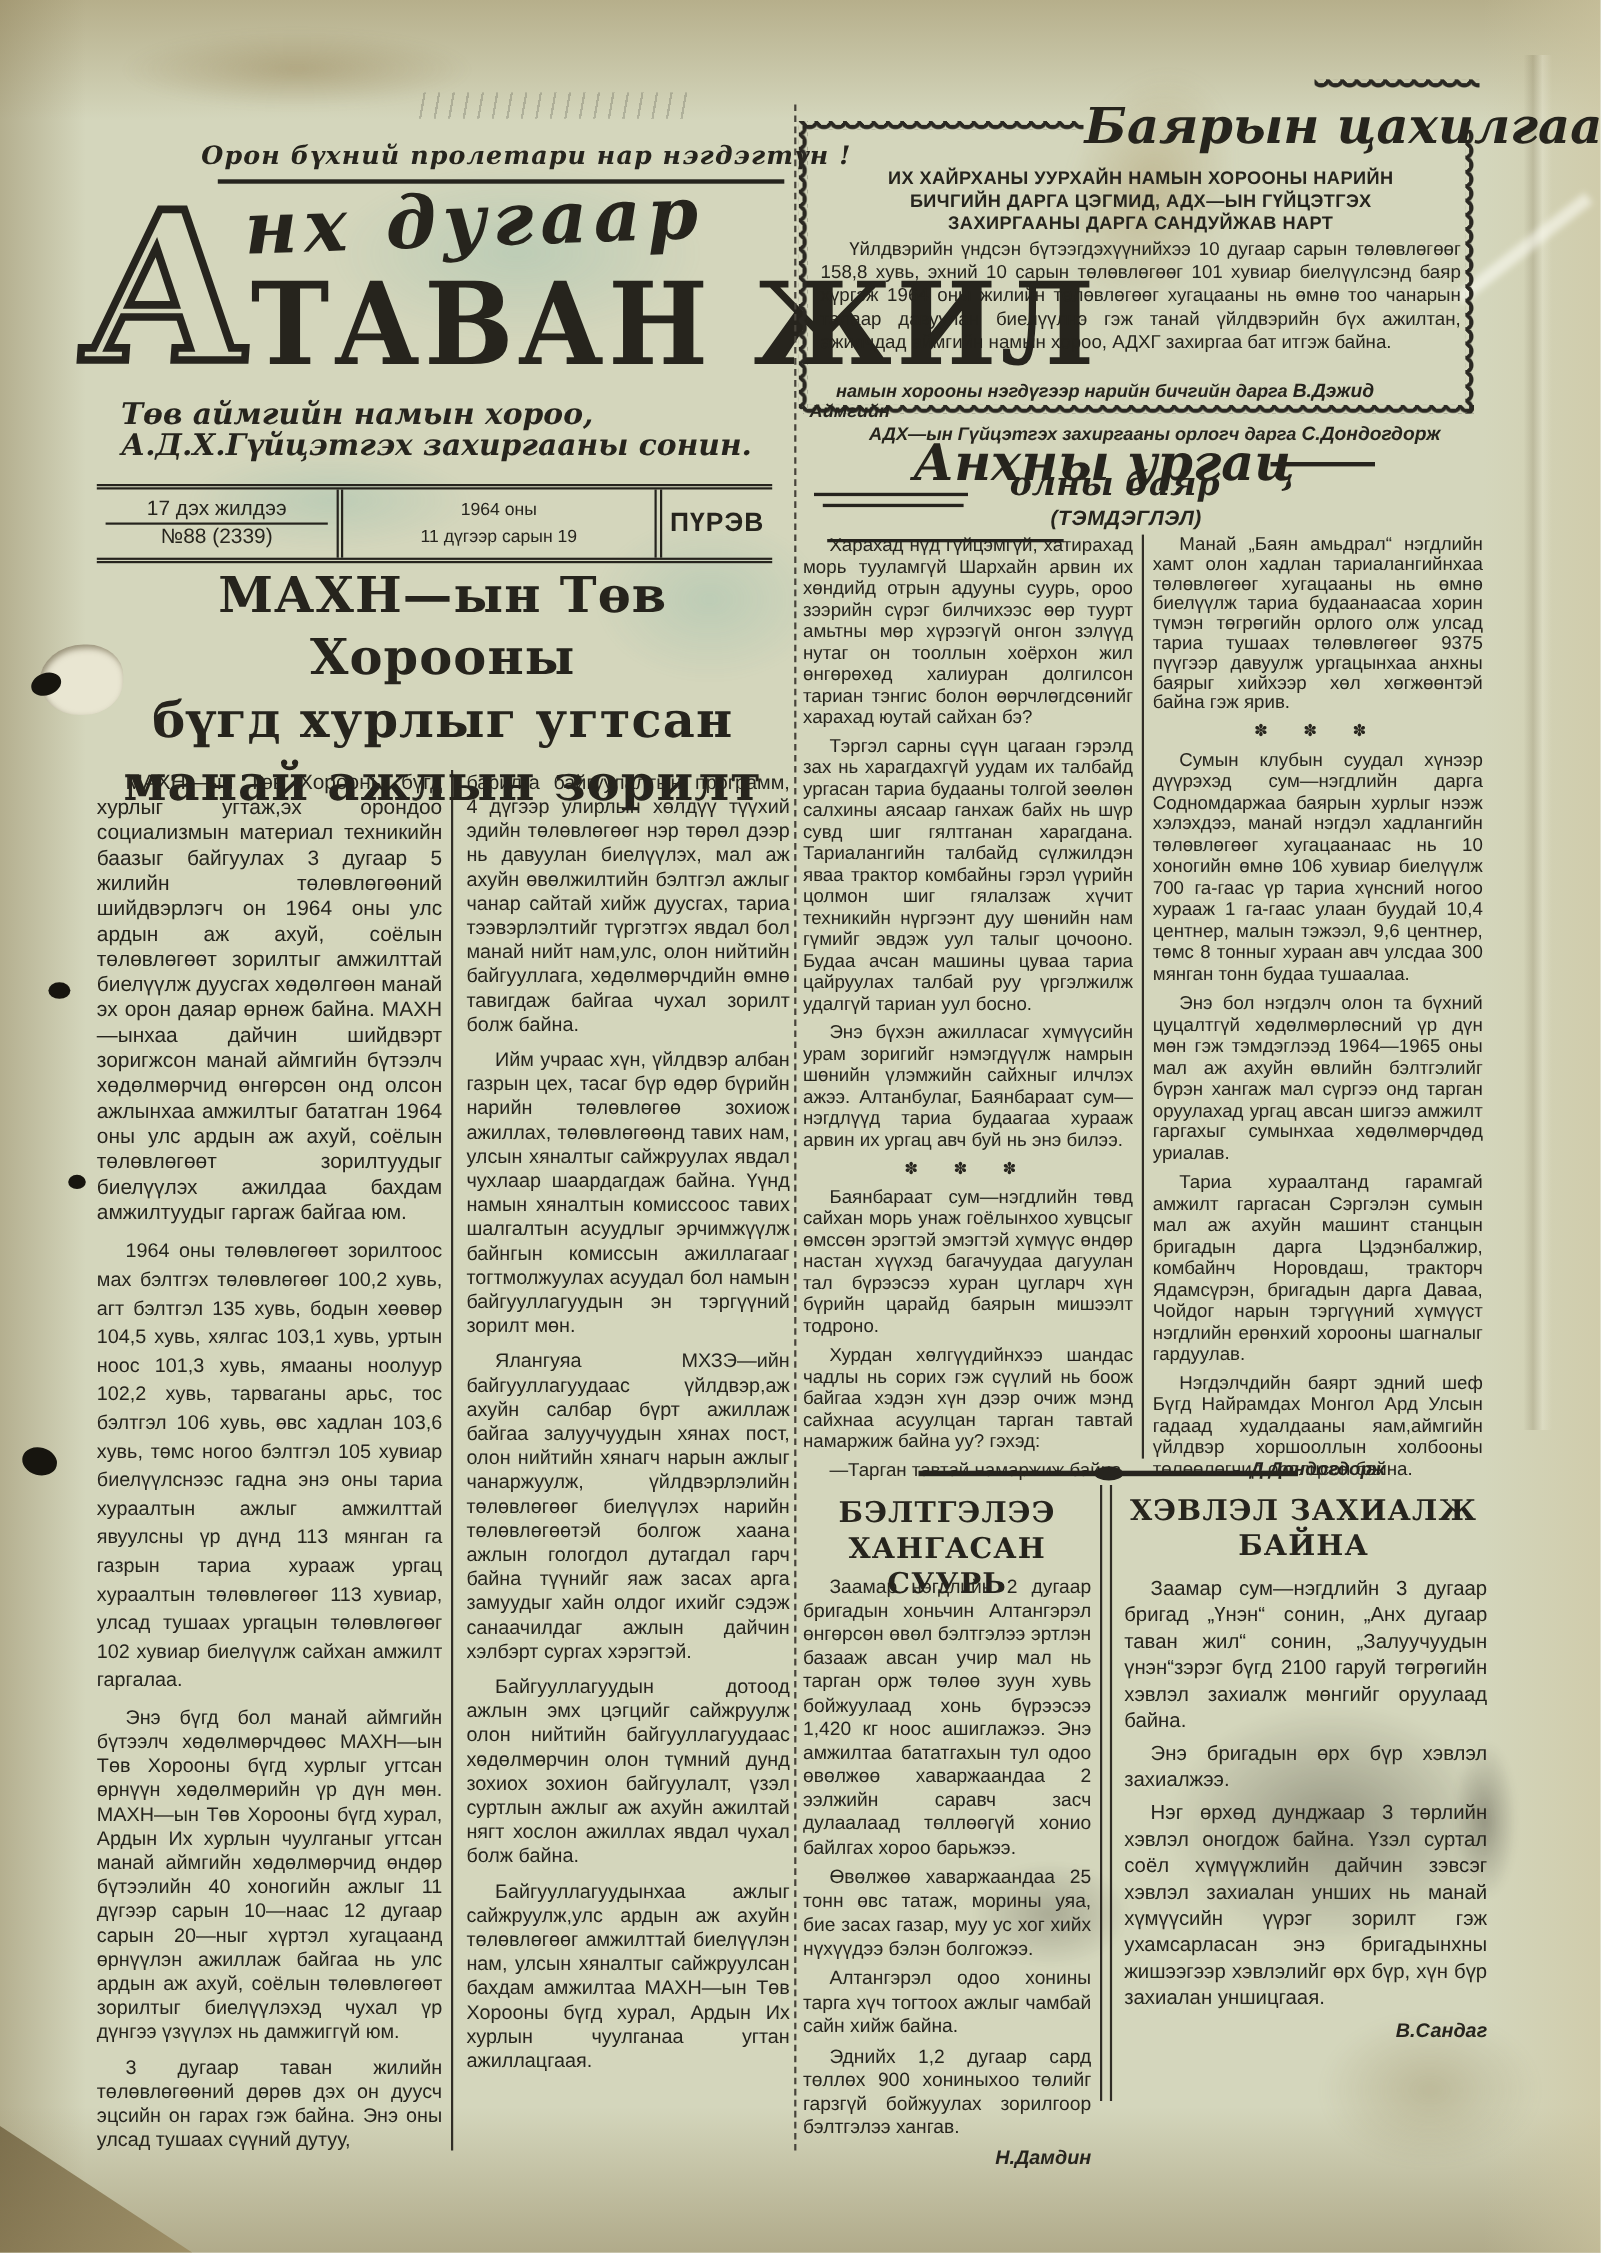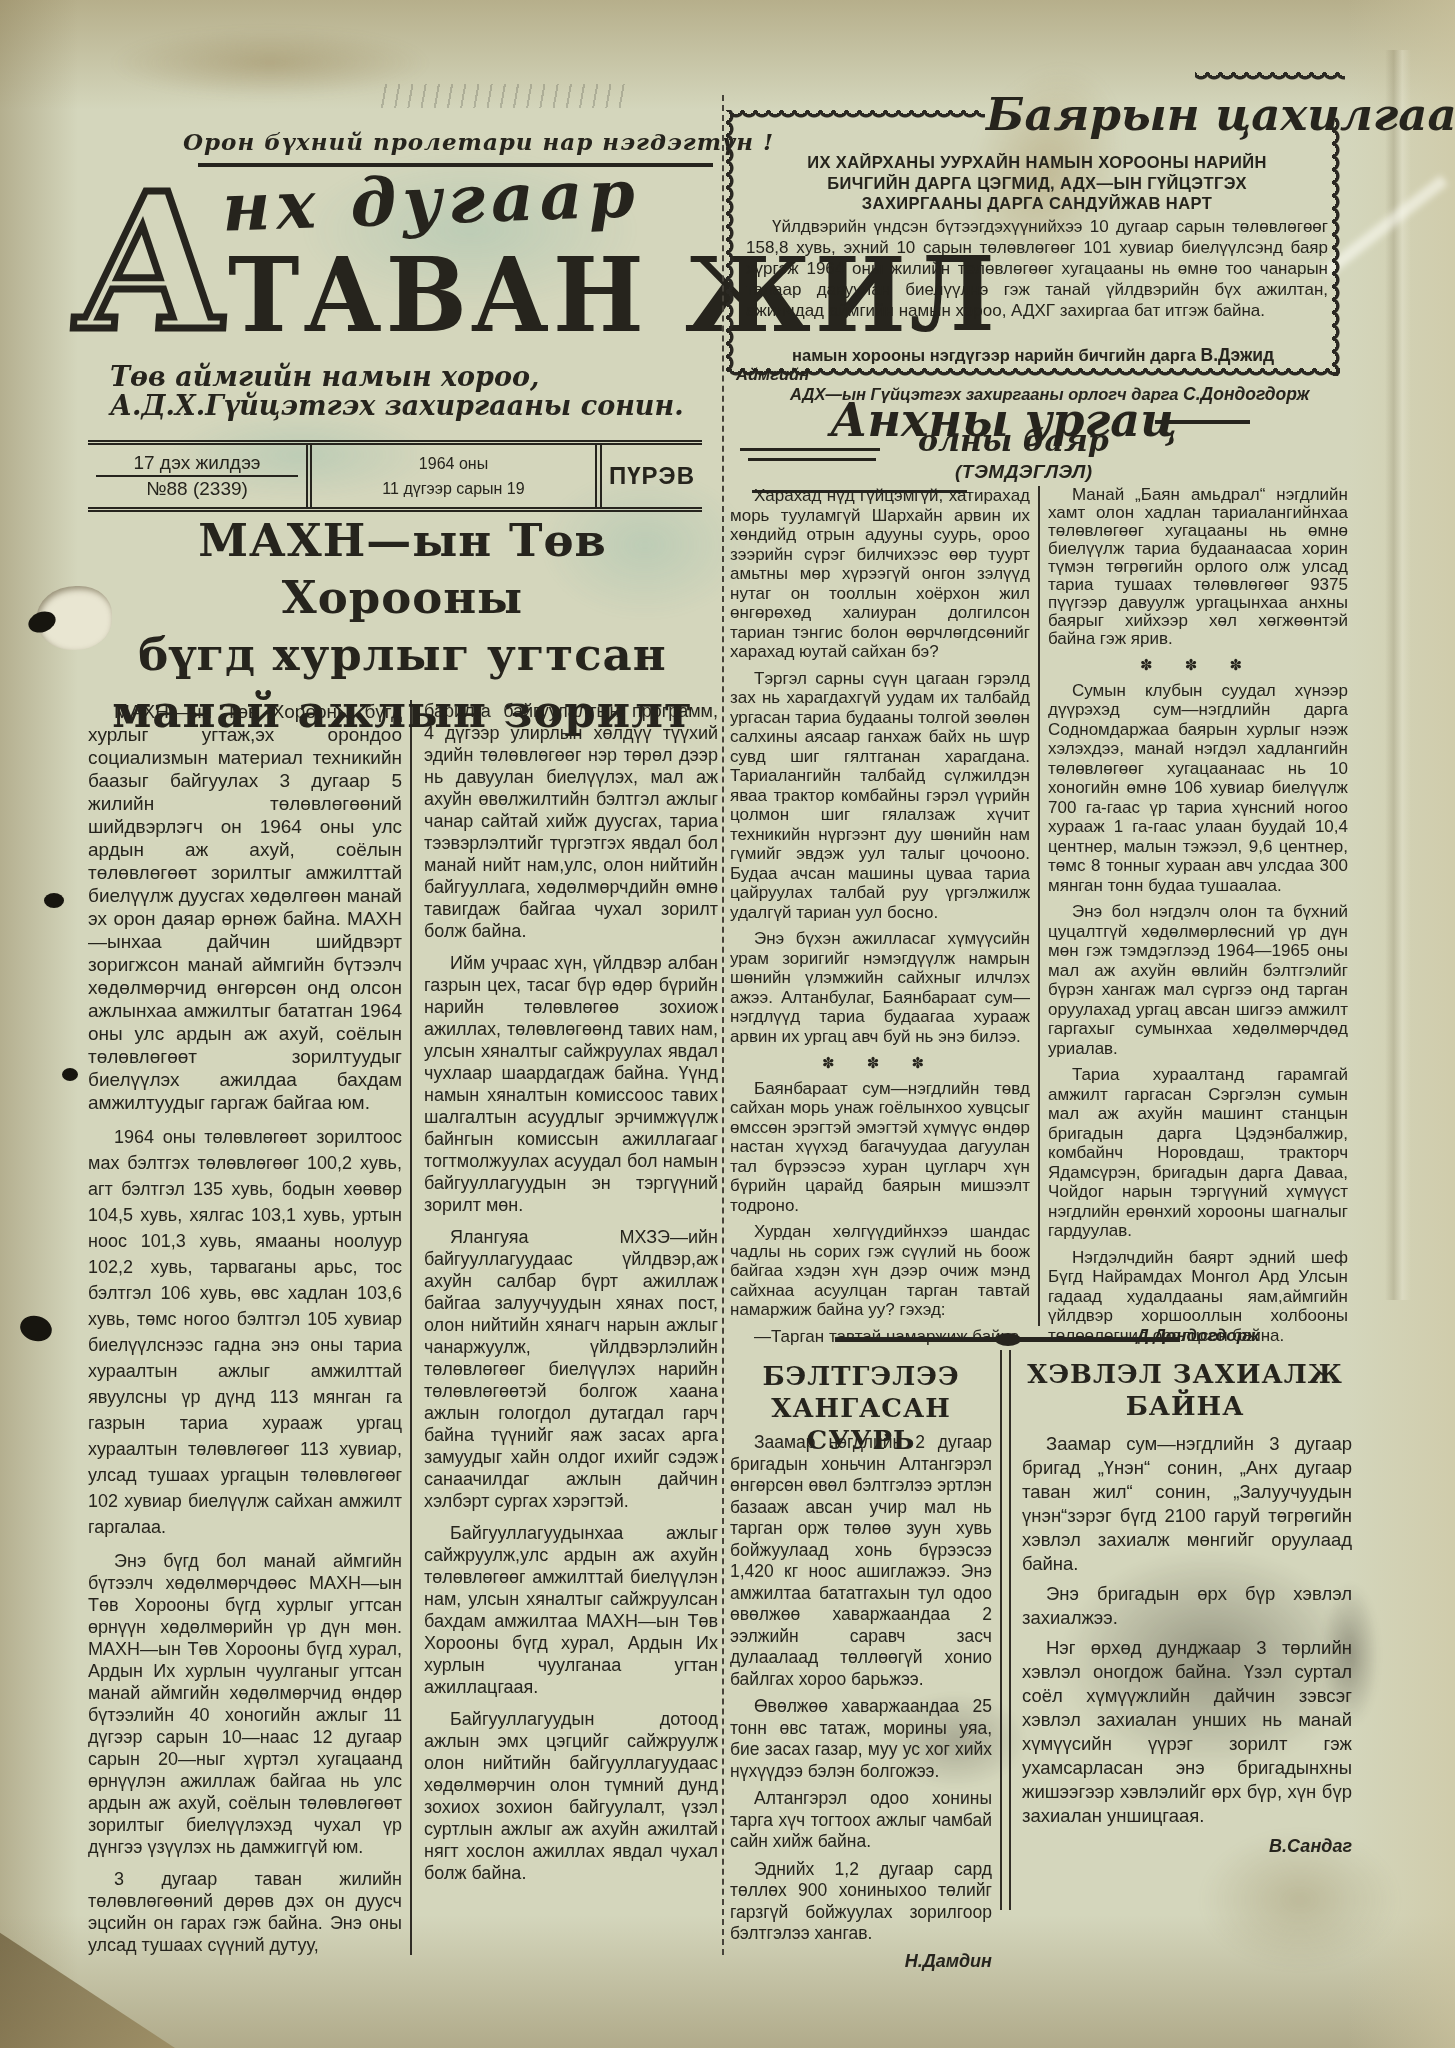--- a/index.html
+++ b/index.html
@@ -66,21 +66,21 @@
   .divider-main{left:722px;top:95px;height:1860px;}
   
   .tg-top{left:730px;top:110px;width:255px;}
   .tg-top2{left:1195px;top:72px;width:150px;}
   .tg-right{left:1332px;top:118px;height:258px;}
   .tg-bottom{left:730px;top:368px;width:610px;}
   .tg-left{left:726px;top:110px;height:262px;}
   .tg-title{left:980px;top:88px;padding:0 6px;background:rgba(212,214,188,.0);font-family:"DejaVu Serif","Liberation Serif",serif;font-style:italic;font-weight:bold;font-size:45px;white-space:nowrap;z-index:3;}
   .tg-addressee{left:748px;top:152px;width:578px;text-align:center;font-weight:bold;font-size:16.5px;line-height:20.5px;letter-spacing:.4px;}
   .tg-body{left:746px;top:216px;width:582px;text-align:justify;font-size:17px;line-height:21px;text-indent:26px;}
-  .tg-sig1{left:760px;top:345px;width:566px;font-weight:bold;font-size:16.5px;margin-left:32px;}
+  .tg-sig1{left:760px;top:345px;width:566px;font-style:italic;font-weight:bold;font-size:16.5px;}
   .tg-sig-pre{left:736px;top:365px;font-style:italic;font-weight:bold;font-size:16.5px;}
   .tg-sig2{left:790px;top:384px;width:540px;font-style:italic;font-weight:bold;font-size:16.5px;}
   .sig-name{font-size:17.5px;}
   
   .hv-title1{left:830px;top:393px;font-family:"DejaVu Serif","Liberation Serif",serif;font-style:italic;font-weight:bold;font-size:46px;white-space:nowrap;z-index:2;}
   .hv-title2{left:918px;top:423px;font-family:"DejaVu Serif","Liberation Serif",serif;font-style:italic;font-weight:bold;font-size:30px;white-space:nowrap;z-index:2;}
   .hv-dash-r{left:1155px;top:420px;width:95px;height:4px;background:#26241e;}
   .hv-dash-a{left:740px;top:448px;width:140px;height:3px;background:#26241e;}
   .hv-dash-b{left:748px;top:458px;width:128px;height:3px;background:#26241e;}
   .hv-dash-c{left:752px;top:490px;width:215px;height:3px;background:#26241e;}
@@ -156,22 +156,22 @@
     <p>МАХН—ын Төв Хорооны бүгд хурлыг угтаж,эх орондоо социализмын материал техникийн баазыг байгуулах 3 дугаар 5 жилийн төлөвлөгөөний шийдвэрлэгч он 1964 оны улс ардын аж ахуй, соёлын төлөвлөгөөт зорилтыг амжилттай биелүүлж дуусгах хөдөлгөөн манай эх орон даяар өрнөж байна. МАХН—ынхаа дайчин шийдвэрт зоригжсон манай аймгийн бүтээлч хөдөлмөрчид өнгөрсөн онд олсон ажлынхаа амжилтыг бататган 1964 оны улс ардын аж ахуй, соёлын төлөвлөгөөт зорилтуудыг биелүүлэх ажилдаа бахдам амжилтуудыг гаргаж байгаа юм.</p>
     <p>1964 оны төлөвлөгөөт зорилтоос мах бэлтгэх төлөвлөгөөг 100,2 хувь, агт бэлтгэл 135 хувь, бодын хөөвөр 104,5 хувь, хялгас 103,1 хувь, уртын ноос 101,3 хувь, ямааны ноолуур 102,2 хувь, тарваганы арьс, тос бэлтгэл 106 хувь, өвс хадлан 103,6 хувь, төмс ногоо бэлтгэл 105 хувиар биелүүлснээс гадна энэ оны тариа хураалтын ажлыг амжилттай явуулсны үр дүнд 113 мянган га газрын тариа хурааж ургац хураалтын төлөвлөгөөг 113 хувиар, улсад тушаах ургацын төлөвлөгөөг 102 хувиар биелүүлж сайхан амжилт гаргалаа.</p>
     <p>Энэ бүгд бол манай аймгийн бүтээлч хөдөлмөрчдөөс МАХН—ын Төв Хорооны бүгд хурлыг угтсан өрнүүн хөдөлмөрийн үр дүн мөн. МАХН—ын Төв Хорооны бүгд хурал, Ардын Их хурлын чуулганыг угтсан манай аймгийн хөдөлмөрчид өндөр бүтээлийн 40 хоногийн ажлыг 11 дүгээр сарын 10—наас 12 дугаар сарын 20—ныг хүртэл хугацаанд өрнүүлэн ажиллаж байгаа нь улс ардын аж ахуй, соёлын төлөвлөгөөт зорилтыг биелүүлэхэд чухал үр дүнгээ үзүүлэх нь дамжиггүй юм.</p>
     <p>3 дугаар таван жилийн төлөвлөгөөний дөрөв дэх он дуусч эцсийн он гарах гэж байна. Энэ оны улсад тушаах сүүний дутуу,</p>
   </div>
   <div class="abs rule-v divider-lead"></div>
   <div class="abs col col2">
     <p>барилга байгуулалтын программ, 4 дүгээр улирлын хөлдүү түүхий эдийн төлөвлөгөөг нэр төрөл дээр нь давуулан биелүүлэх, мал аж ахуйн өвөлжилтийн бэлтгэл ажлыг чанар сайтай хийж дуусгах, тариа тээвэрлэлтийг түргэтгэх явдал бол манай нийт нам,улс, олон нийтийн байгууллага, хөдөлмөрчдийн өмнө тавигдаж байгаа чухал зорилт болж байна.</p>
     <p>Ийм учраас хүн, үйлдвэр албан газрын цех, тасаг бүр өдөр бүрийн нарийн төлөвлөгөө зохиож ажиллах, төлөвлөгөөнд тавих нам, улсын хяналтыг сайжруулах явдал чухлаар шаардагдаж байна. Үүнд намын хяналтын комиссоос тавих шалгалтын асуудлыг эрчимжүүлж байнгын комиссын ажиллагааг тогтмолжуулах асуудал бол намын байгууллагуудын эн тэргүүний зорилт мөн.</p>
     <p>Ялангуяа МХЗЭ—ийн байгууллагуудаас үйлдвэр,аж ахуйн салбар бүрт ажиллаж байгаа залуучуудын хянах пост, олон нийтийн хянагч нарын ажлыг чанаржуулж, үйлдвэрлэлийн төлөвлөгөөг биелүүлэх нарийн төлөвлөгөөтэй болгож хаана ажлын гологдол дутагдал гарч байна түүнийг яаж засах арга замуудыг хайн олдог ихийг сэдэж санаачилдаг ажлын дайчин хэлбэрт сургах хэрэгтэй.</p>
+    <p>Байгууллагуудын дотоод ажлын эмх цэгцийг сайжруулж олон нийтийн байгууллагуудаас хөдөлмөрчин олон түмний дунд зохиох зохион байгуулалт, үзэл суртлын ажлыг аж ахуйн ажилтай нягт хослон ажиллах явдал чухал болж байна.</p>
     <p>Байгууллагуудынхаа ажлыг сайжруулж,улс ардын аж ахуйн төлөвлөгөөг амжилттай биелүүлэн нам, улсын хяналтыг сайжруулсан бахдам амжилтаа МАХН—ын Төв Хорооны бүгд хурал, Ардын Их хурлын чуулганаа угтан ажиллацгаая.</p>
-    <p>Байгууллагуудын дотоод ажлын эмх цэгцийг сайжруулж олон нийтийн байгууллагуудаас хөдөлмөрчин олон түмний дунд зохиох зохион байгуулалт, үзэл суртлын ажлыг аж ахуйн ажилтай нягт хослон ажиллах явдал чухал болж байна.</p>
   </div>
   <div class="abs rule-v-dashed divider-main"></div>
 
   <div class="abs wavy-h tg-top"></div>
   <div class="abs wavy-h tg-top2"></div>
   <div class="abs wavy-v tg-right"></div>
   <div class="abs wavy-h tg-bottom"></div>
   <div class="abs wavy-v tg-left"></div>
   <div class="abs tg-title">Баярын цахилгаан</div>
   <div class="abs tg-addressee">

